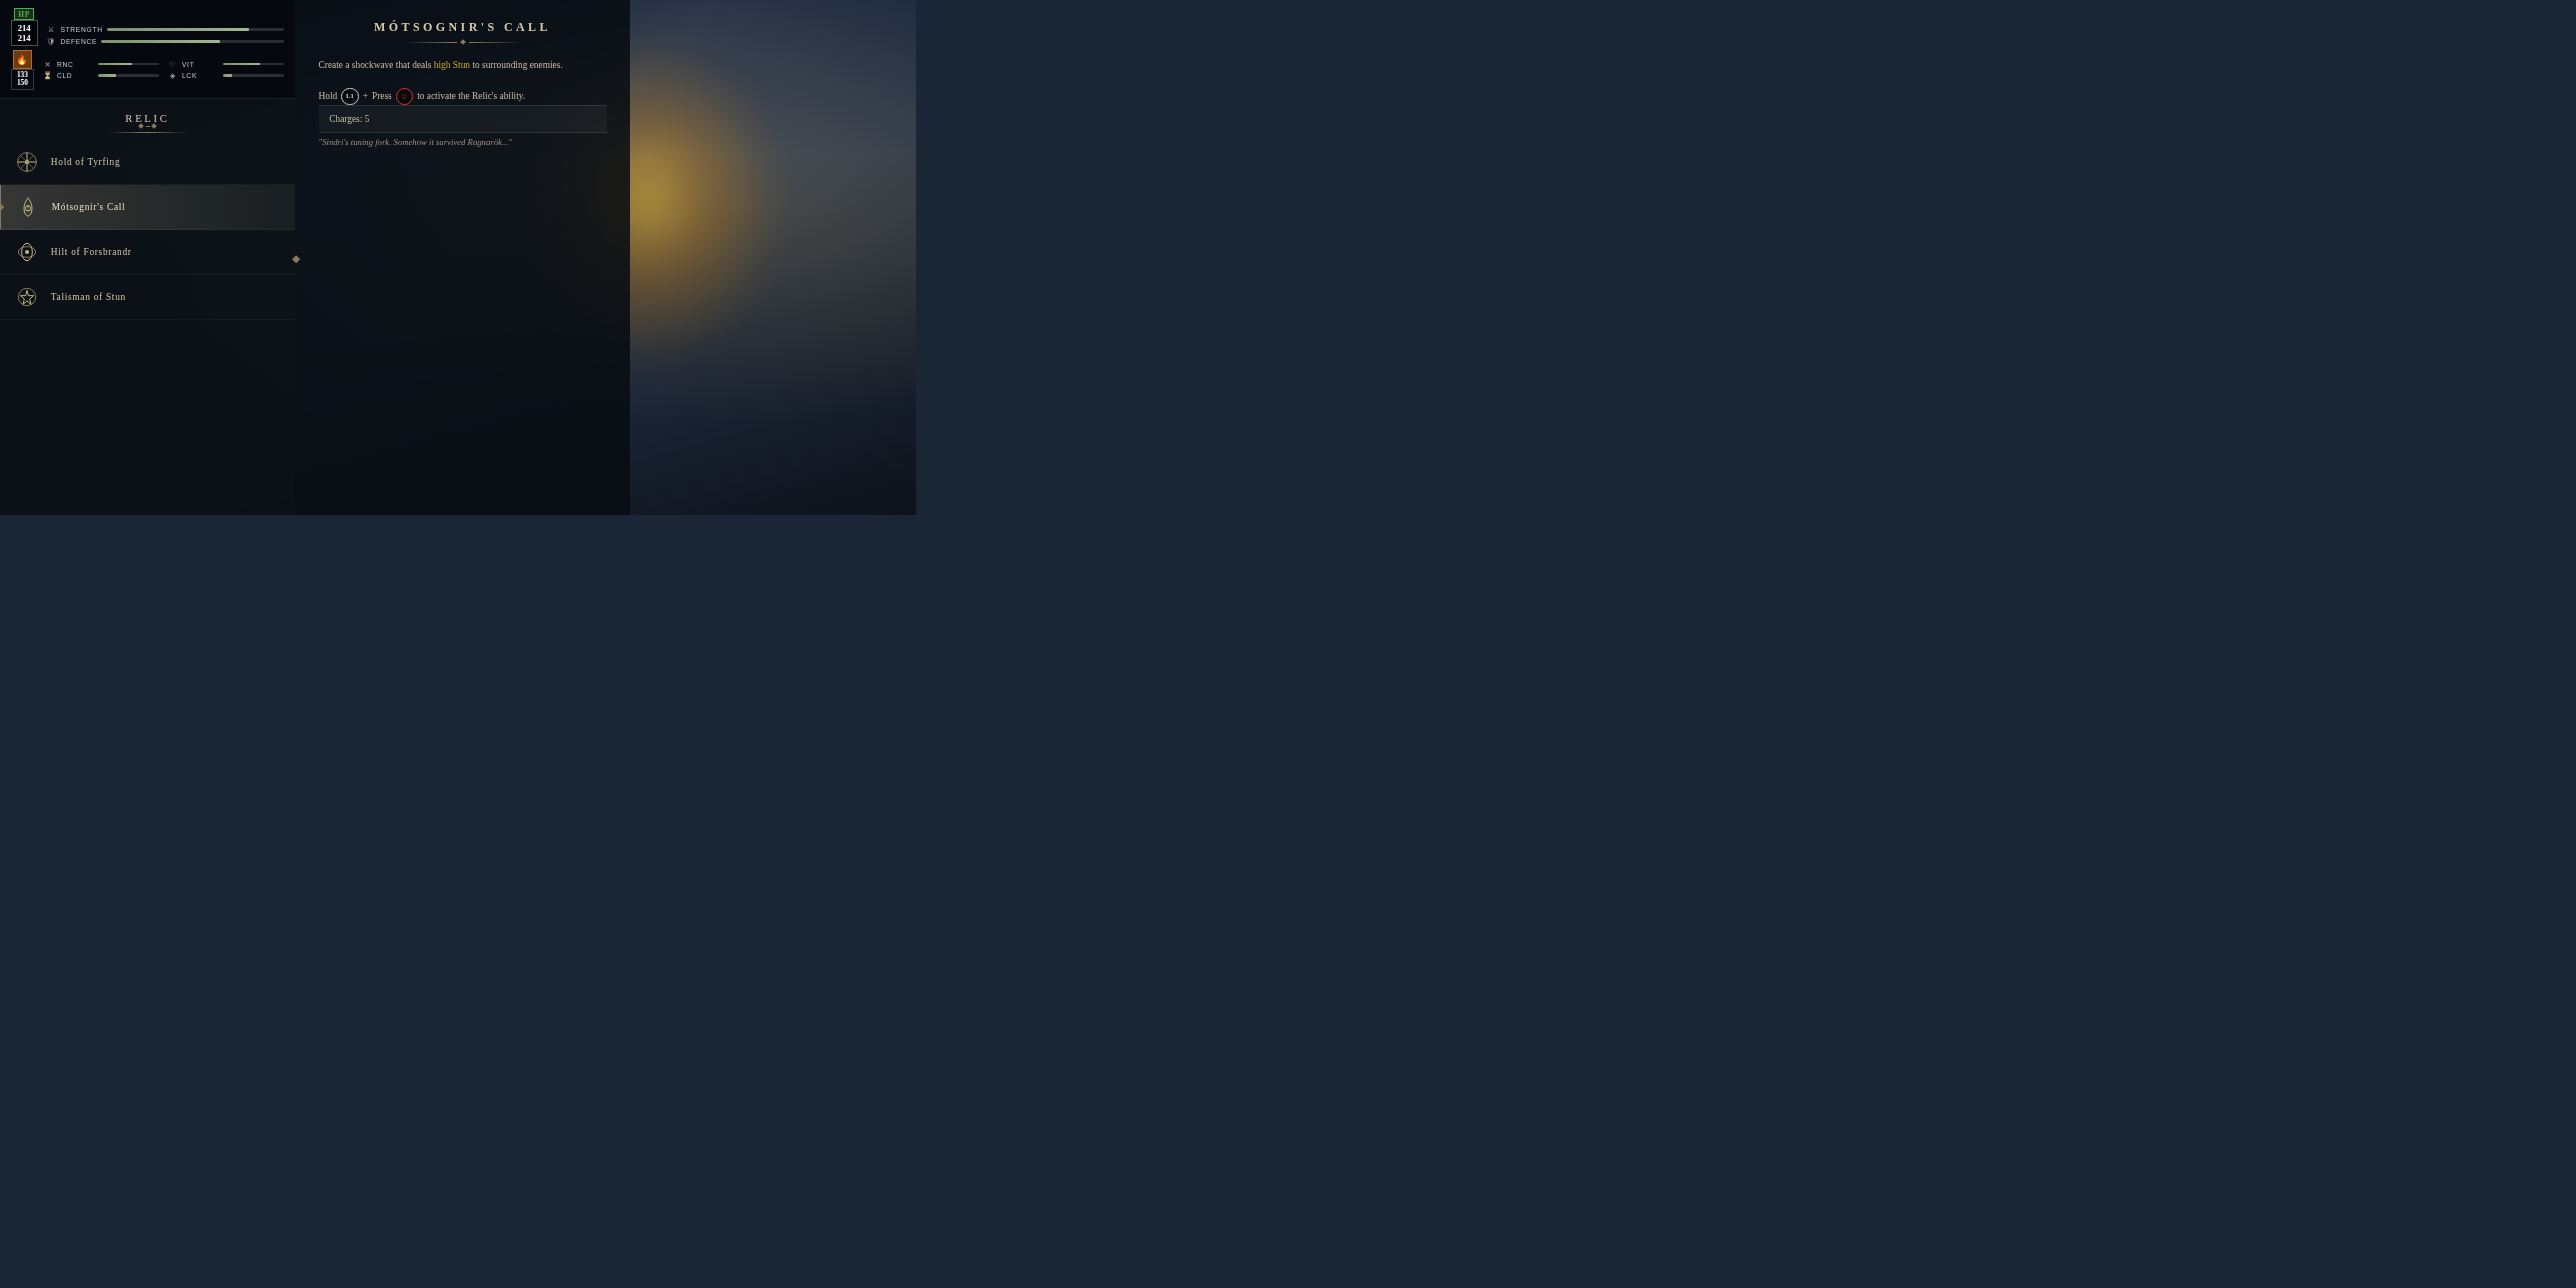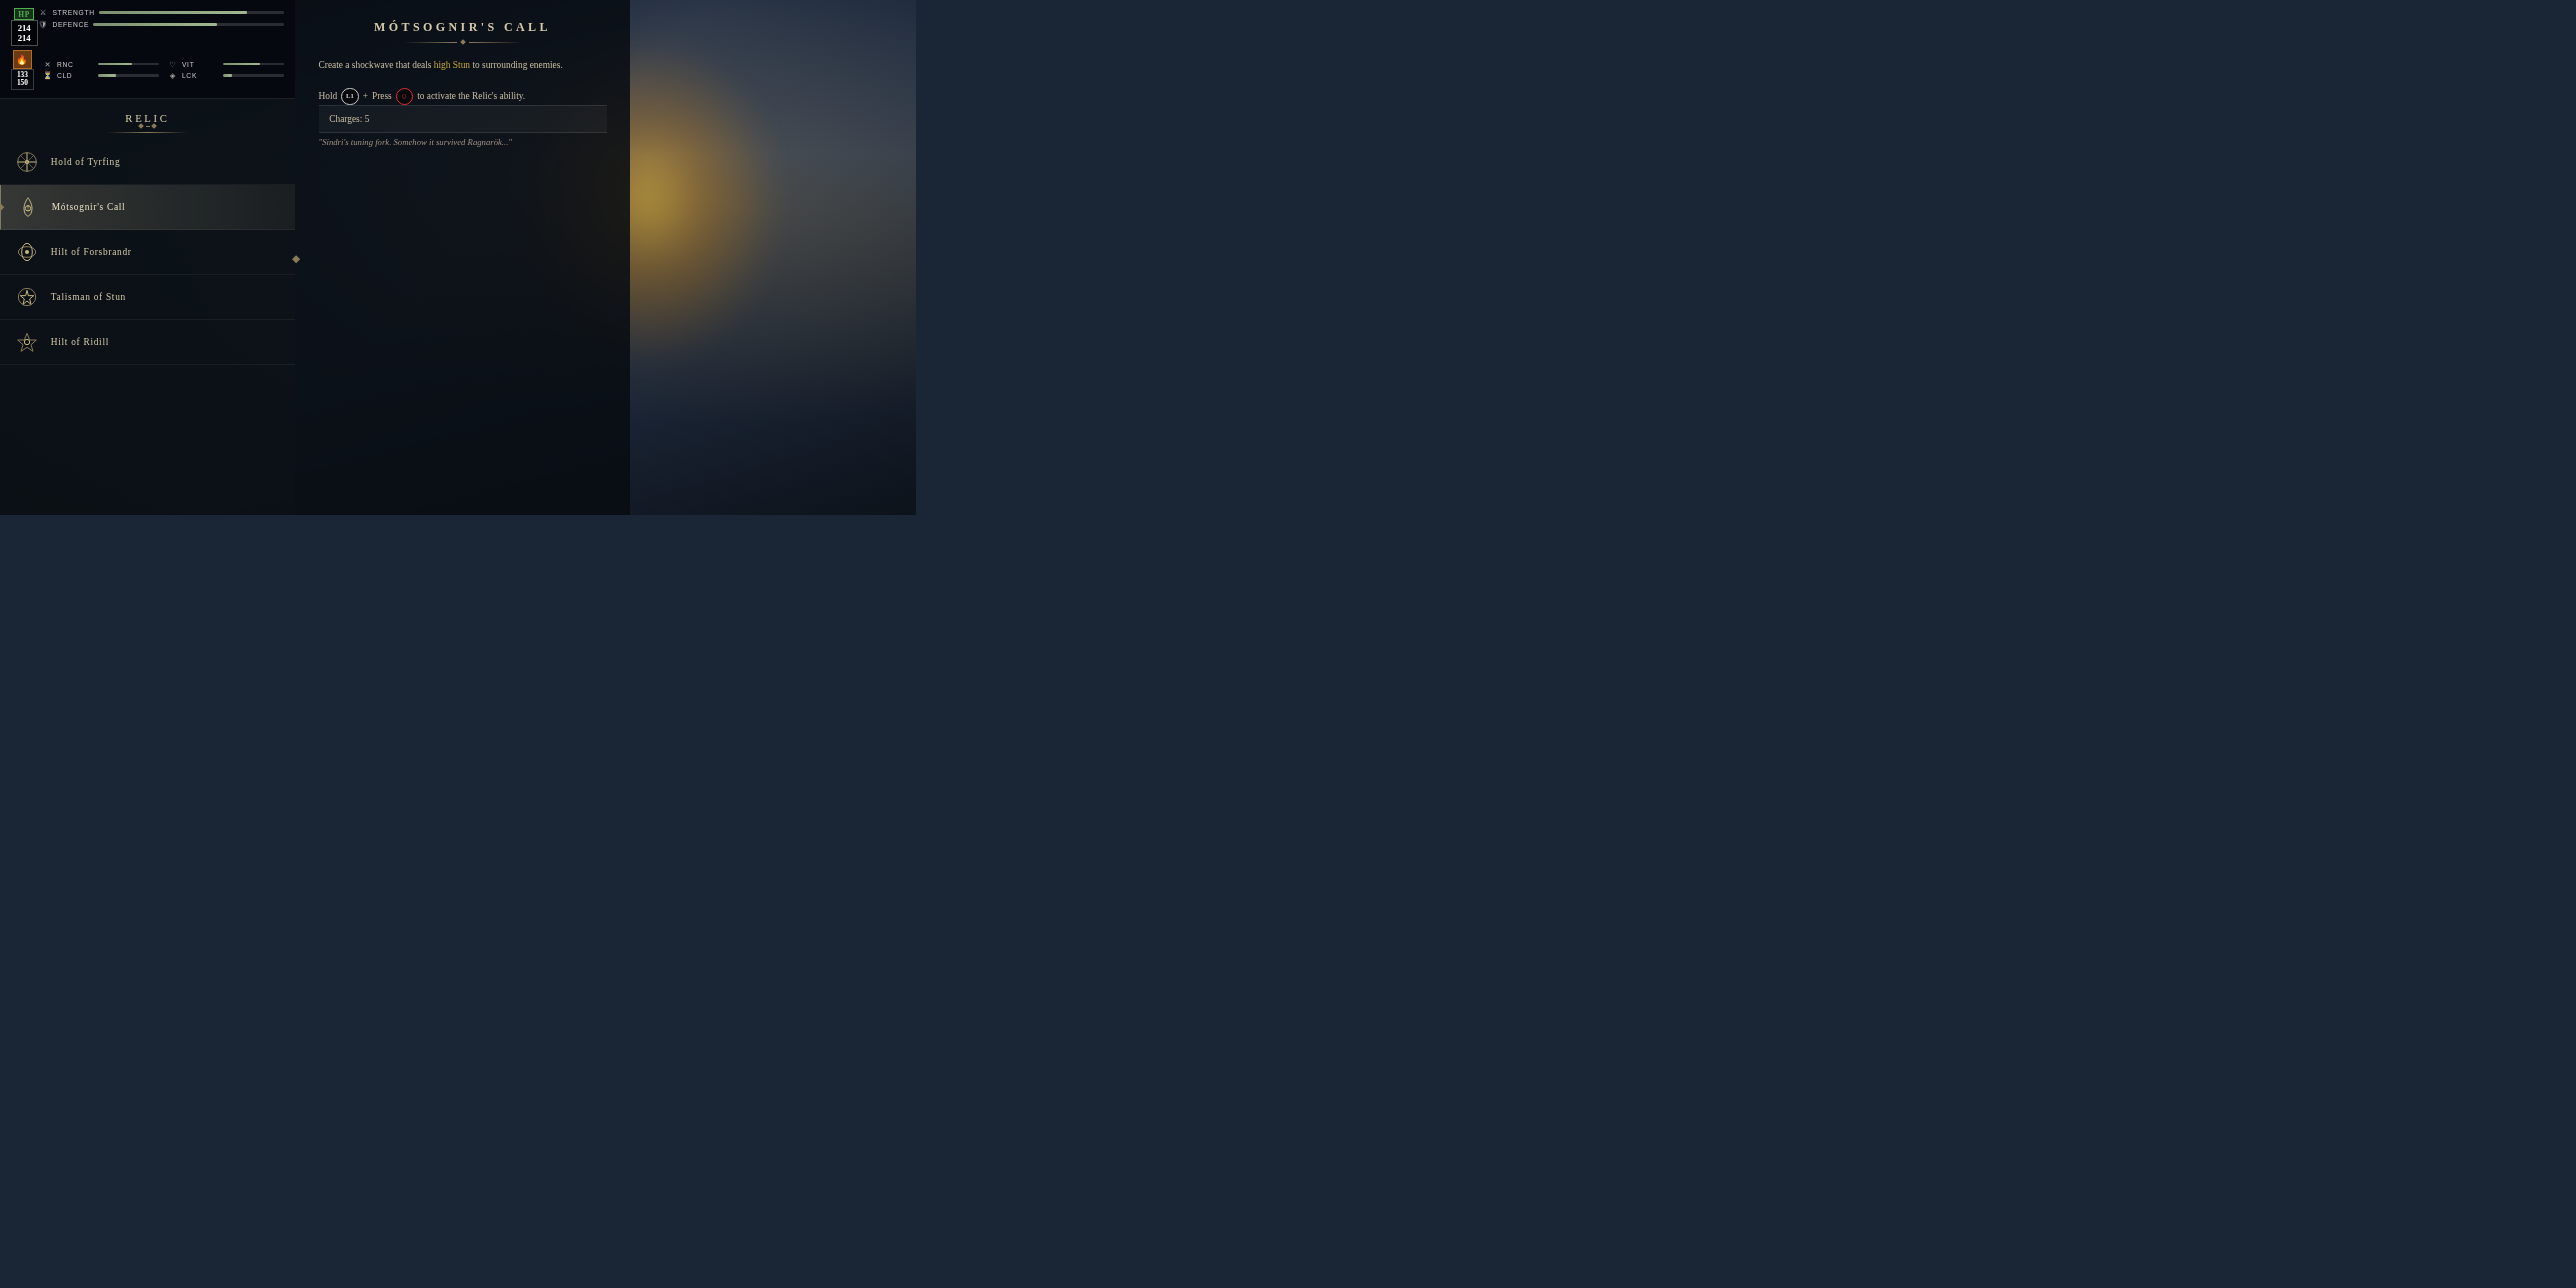--- a/index.html
+++ b/index.html
@@ -59,21 +59,22 @@
 
     
     .stats-area {
       padding: 8px 10.7px;
       background: rgba(5, 10, 15, 0.95);
       border-bottom: 0.7px solid rgba(255,255,255,0.1);
     }
 
     .stats-top {
       display: flex;
-      align-items: flex-start;
+      gap: 8px;
+      align-items: flex-end;
     }
 
     .hp-block {
       display: flex;
       flex-direction: column;
       align-items: center;
     }
 
     .hp-label {
       color: #4CAF50;
@@ -499,29 +500,20 @@
     <div class="relic-item">
       <div class="relic-icon">
         <svg width="24" height="24" viewBox="0 0 36 36">
           <circle cx="18" cy="18" r="13" fill="none" stroke="#8a7a5a" stroke-width="1.5"></circle>
           <path d="M18 8 L20 16 L28 16 L22 21 L24 29 L18 24 L12 29 L14 21 L8 16 L16 16Z" fill="none" stroke="#c8b880" stroke-width="1.5"></path>
         </svg>
       </div>
       <span class="relic-name">Talisman of Stun</span>
     </div>
 
-    <div class="relic-item">
-      <div class="relic-icon">
-        <svg width="24" height="24" viewBox="0 0 36 36">
-          <polygon points="18,5 22,15 32,15 24,22 27,32 18,26 9,32 12,22 4,15 14,15" fill="none" stroke="#8a7a5a" stroke-width="1.5"></polygon>
-          <circle cx="18" cy="18" r="4" fill="none" stroke="#c8b880" stroke-width="1.5"></circle>
-        </svg>
-      </div>
-      <span class="relic-name">Hilt of Ridill</span>
-    </div>
 
   </div>
 </div>
 
 <div class="right-panel">
 
   <h1 class="detail-title">MÓTSOGNIR'S CALL</h1>
 
   <div class="detail-divider">
     <div class="detail-divider-line"></div>

